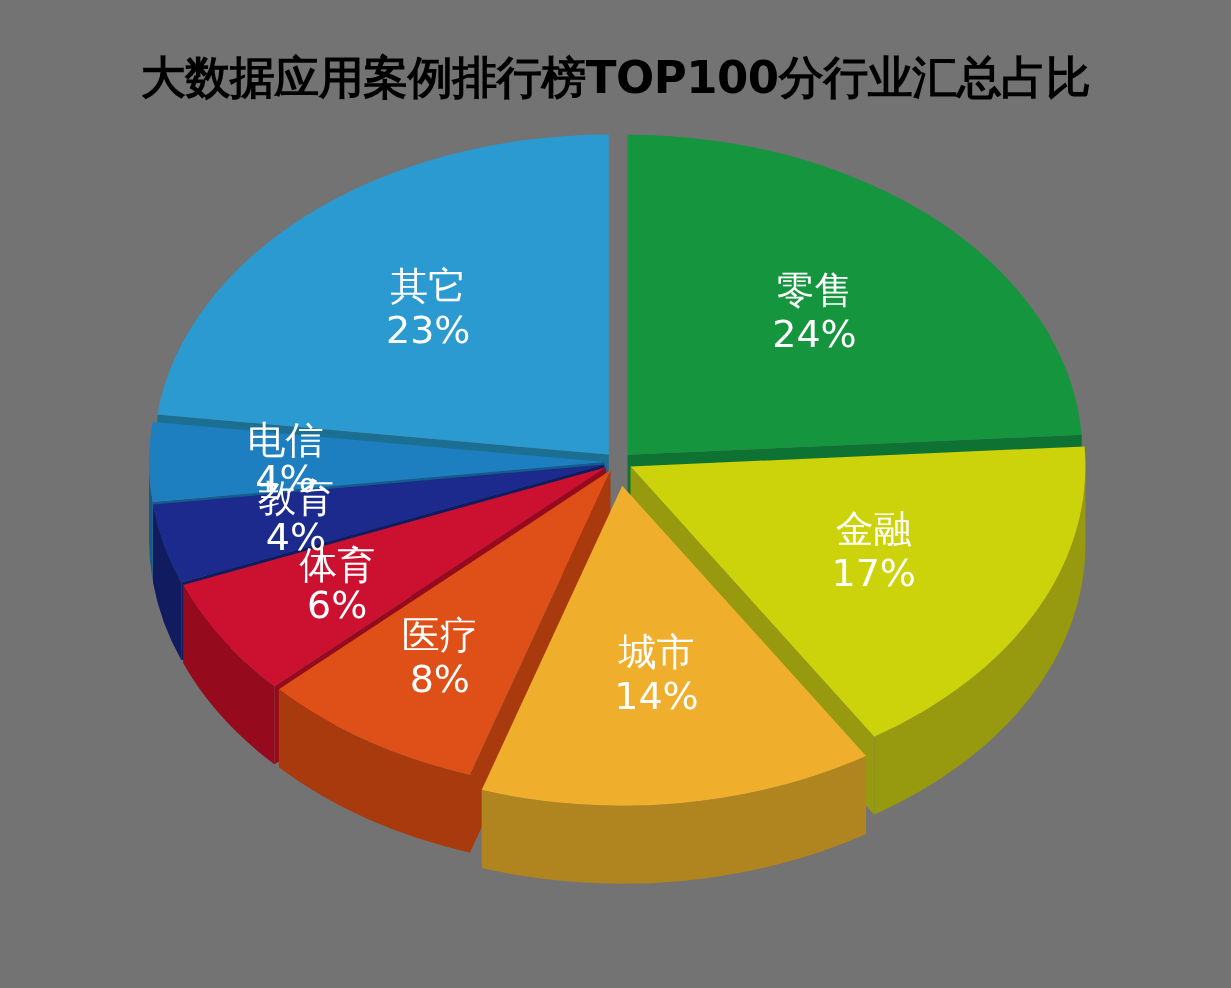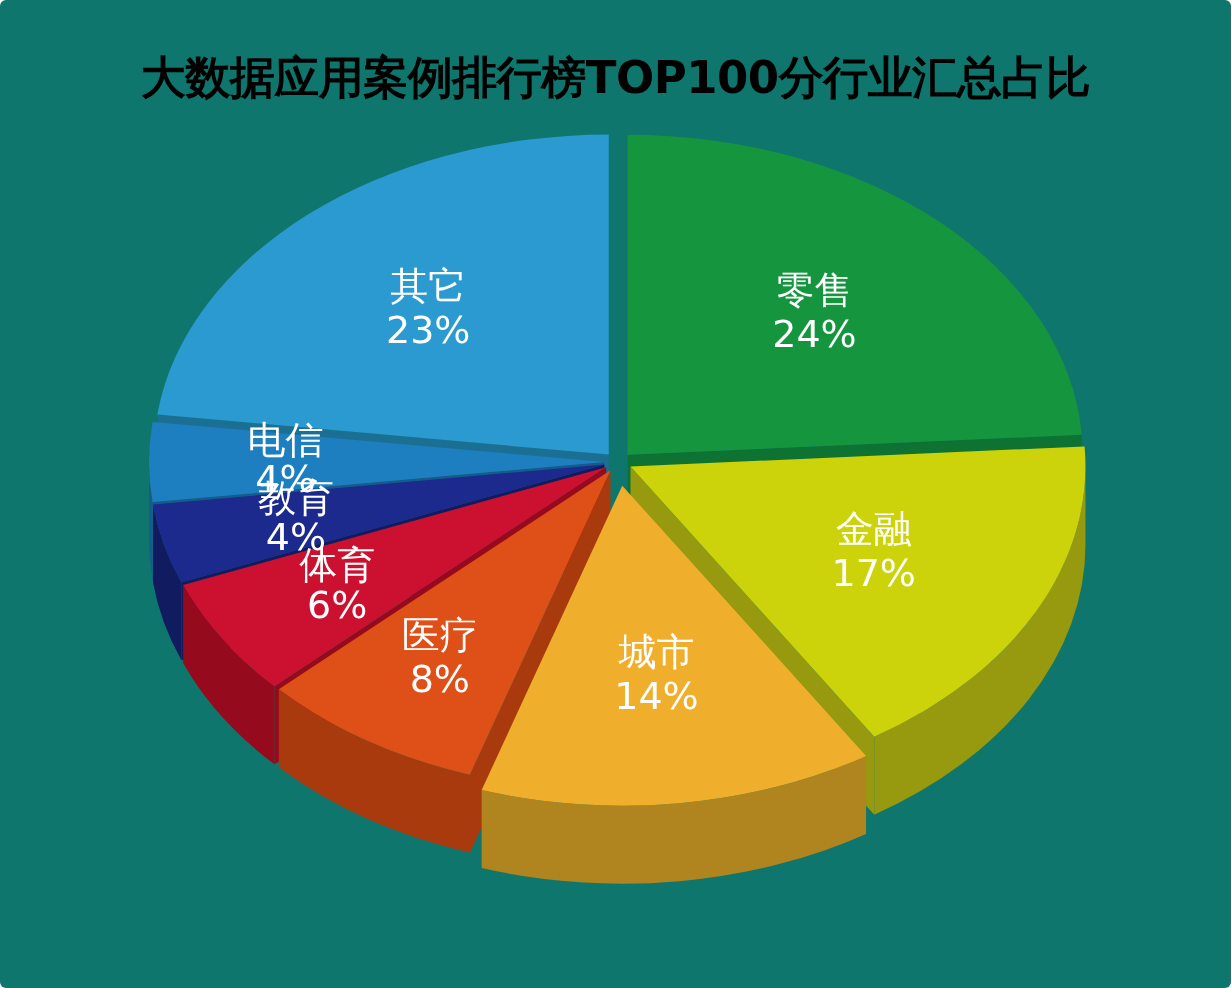--- a/index.html
+++ b/index.html
@@ -6,22 +6,21 @@
   html, body {
     margin: 0; padding: 0;
     width: 1231px; height: 988px;
     background: #ffffff;
     font-family: "Liberation Sans", "DejaVu Sans", sans-serif;
     overflow: hidden;
   }
   #page {
     position: relative;
     width: 1231px; height: 988px;
-    background: #0f766e;
-    border-radius: 6px;
+    background: #737373;
   }
   #chart-title {
     position: absolute;
     left: 0; top: 48px;
     width: 1231px;
     text-align: center;
     font-size: 45px;
     font-weight: 700;
     color: #000000;
     letter-spacing: -0.5px;

